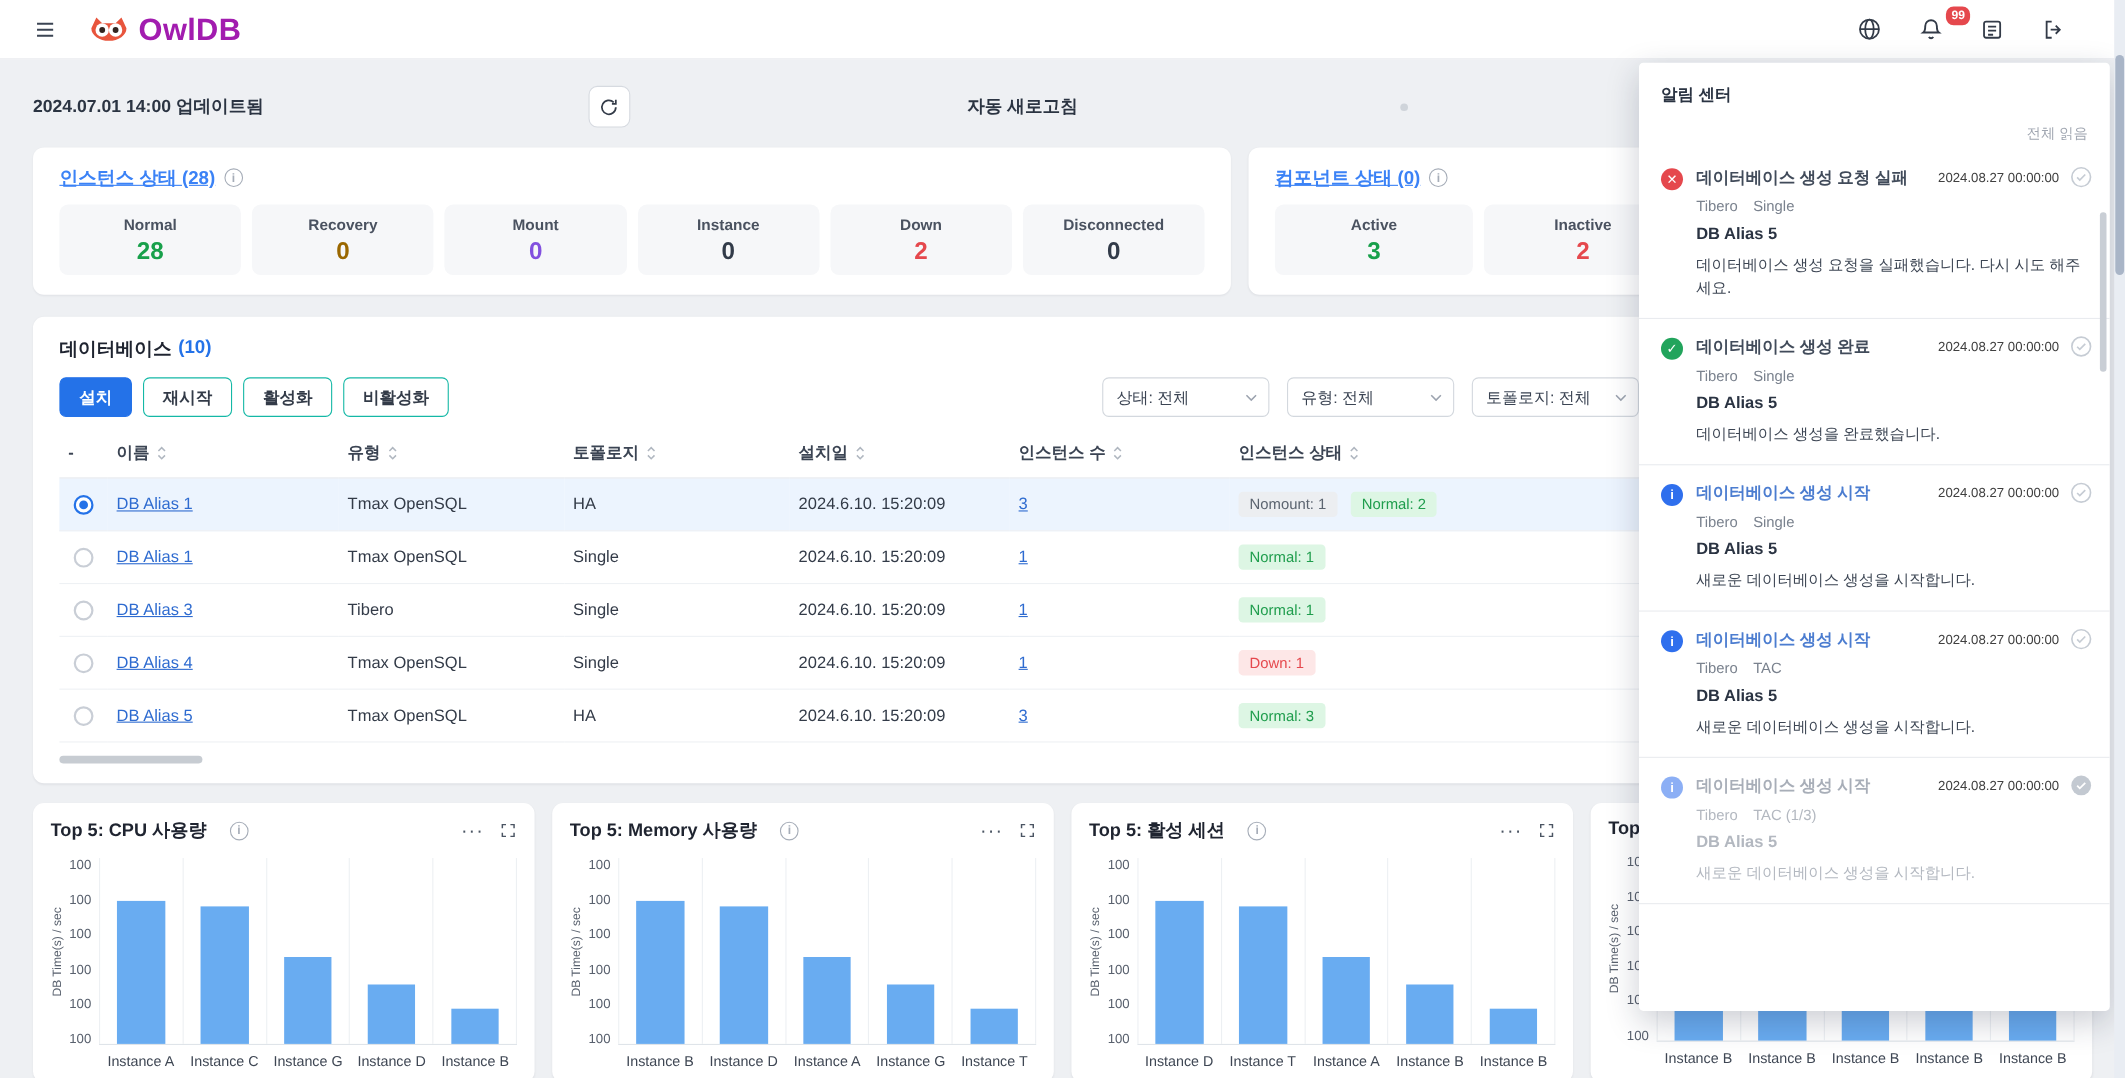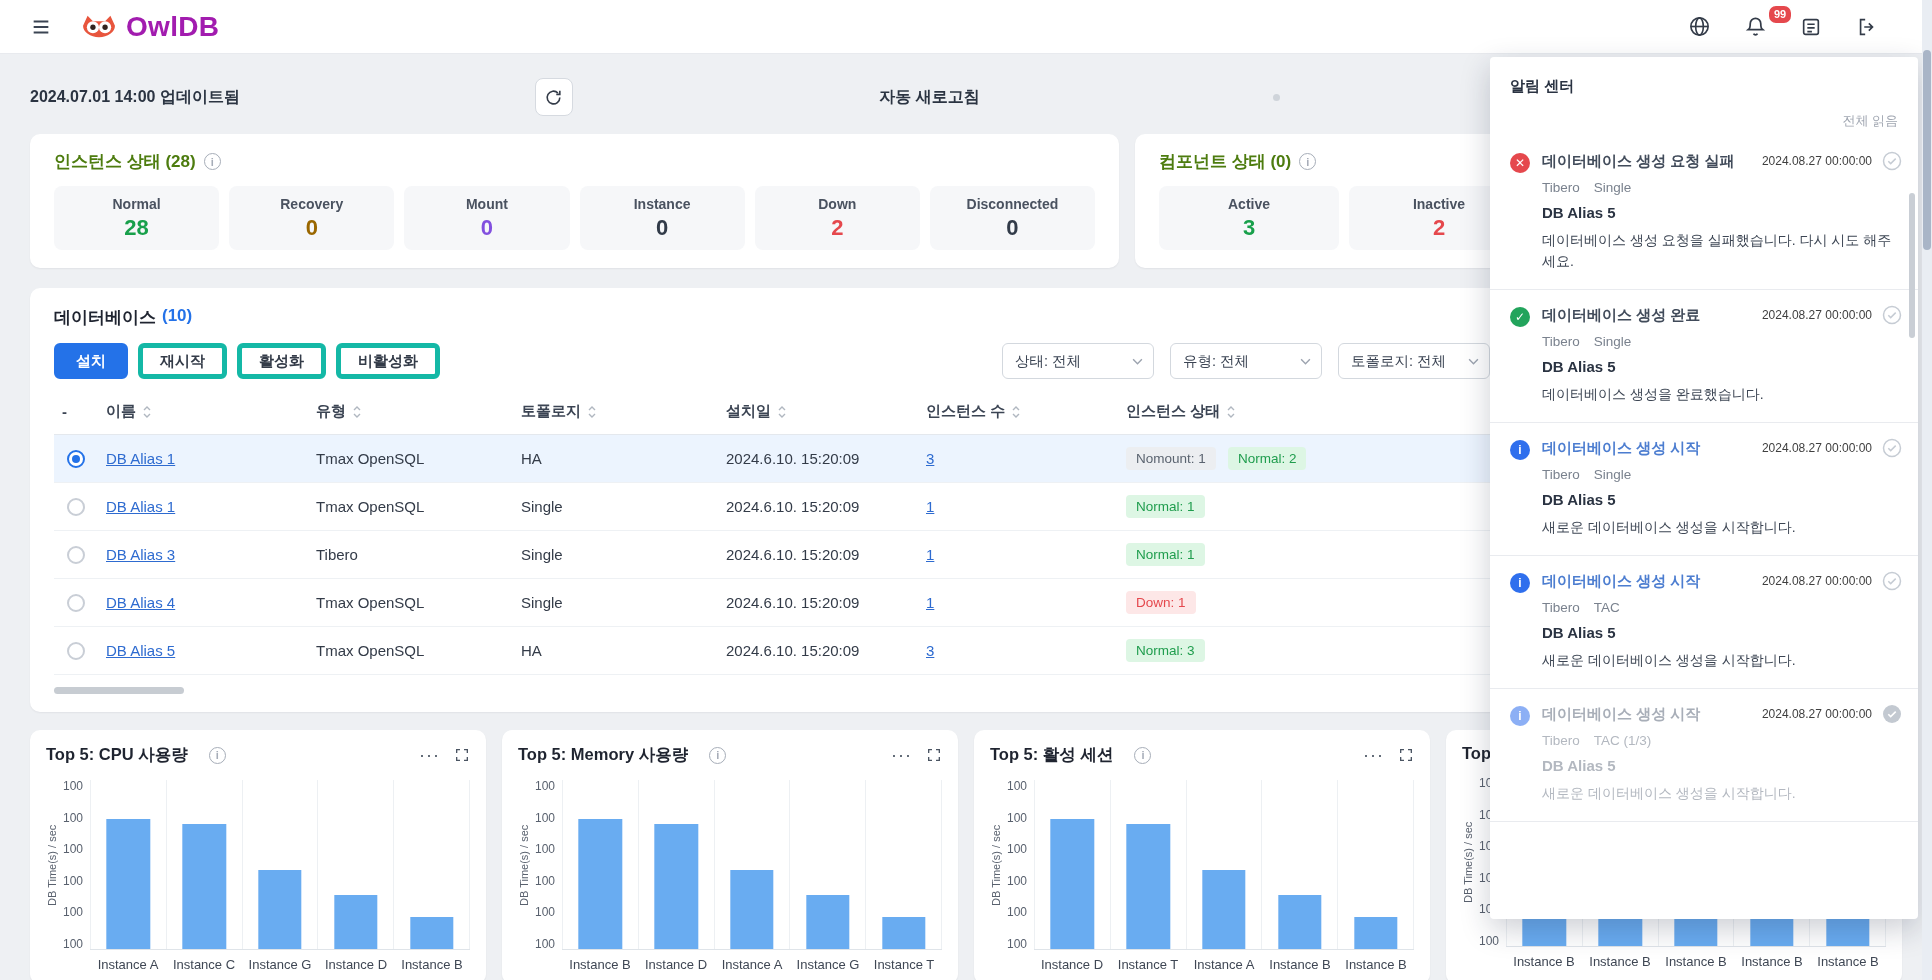--- a/index.html
+++ b/index.html
@@ -30,37 +30,37 @@
   .state-dot { width:7px; height:7px; border-radius:50%; background:#cfd4da; margin:0 12px; }
   .off-label { font-weight:600; }
   .gear-btn { margin-left:14px; background:none; border:none; cursor:pointer; }
   
   .cards-row { display:flex; gap:16px; margin-top:18px; }
   .stat-card { background:#fff; border-radius:10px; padding:16px 24px 18px;
     box-shadow:0 1px 2px rgba(16,24,40,.06); }
   .stat-card.instances { width:1089px; flex:none; }
   .stat-card.components { flex:1; }
   .card-title-row { display:flex; align-items:center; gap:8px; }
-  .card-title { font-size:17px; font-weight:700; color:#4d7c0f; }
+  .card-title { font-size:17px; font-weight:700; color:#3b82f6;text-decoration:underline; }
   .info-icon { width:17px; height:17px; border-radius:50%; border:1.5px solid #a6adb8; color:#a6adb8;
     font-size:11px; font-weight:700; display:inline-flex; align-items:center; justify-content:center; flex:none; }
   .tiles { display:flex; gap:10px; margin-top:13px; }
   .instances .tile { flex:1; }
   .components .tile { width:180px; }
   .tile { height:64px; background:#f6f7f9; border-radius:8px; display:flex; flex-direction:column;
     align-items:center; justify-content:center; gap:3px; }
   .tile-label { font-size:14px; color:#4a5260;font-weight:bold; }
   .tile-value { font-size:22px; font-weight:700; }
   
   .db-card { background:#fff; border-radius:10px; margin-top:20px; padding:18px 24px 12px;
     box-shadow:0 1px 2px rgba(16,24,40,.06); position:relative; }
   .db-title { font-size:17px; font-weight:700; color:#1f2430; display:flex; gap:6px; }
   .db-count { color:#2472e8; }
   .db-toolbar { display:flex; align-items:center; gap:10px; margin-top:14px; }
-  .btn { height:36px; padding:0 17px; border-radius:6px; border:5px solid #14b8a6; background:#fff;
+  .btn { height:36px; padding:0 17px; border-radius:6px; border:1px solid #14b8a6; background:#fff;
     font-size:15px; color:#333b48; font-weight:600; cursor:pointer; font-family:inherit; }
   .btn.primary { background:#2472e8; border-color:#2472e8; color:#fff; }
   .filters { margin-left:auto; margin-right:388px; display:flex; gap:16px; }
   .select { width:152px; height:36px; border:1px solid #d3d8de; border-radius:6px; background:#fff;
     display:flex; align-items:center; justify-content:space-between; padding:0 10px 0 12px;
     font-size:14.5px; color:#3b4453; cursor:pointer; }
   .db-table { width:100%; border-collapse:collapse; margin-top:10px; table-layout:fixed; }
   .db-table th { text-align:left; font-size:15px; color:#3b4453; font-weight:700; padding:13px 8px;
     border-bottom:1px solid #e4e8ed; }
   .db-table td { font-size:15px; color:#333b48; padding:12px 8px; border-bottom:1px solid #eef1f4; }

